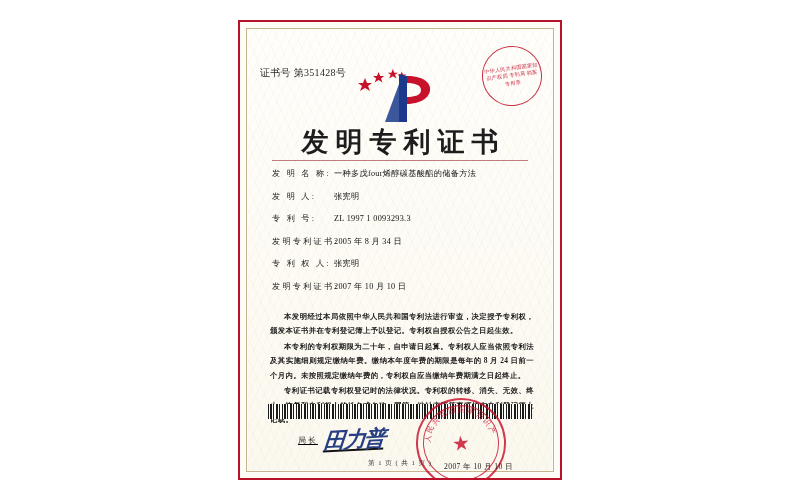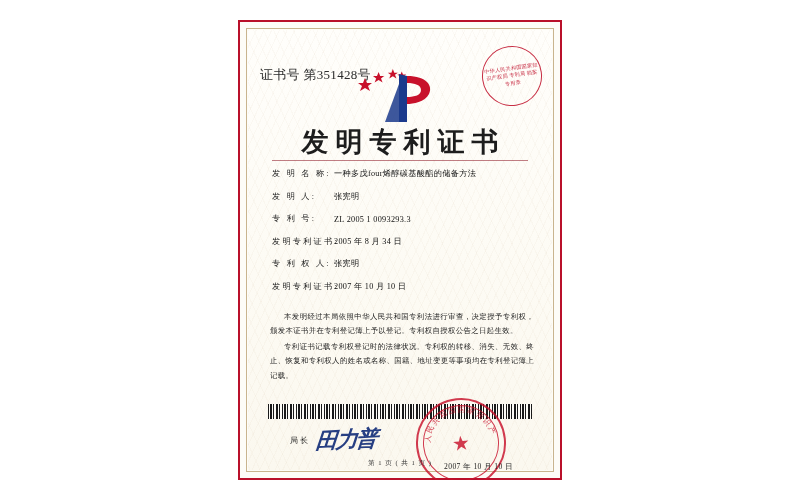--- a/index.html
+++ b/index.html
@@ -59,21 +59,21 @@
       repeating-linear-gradient(-115deg, rgba(190,160,120,0.05) 0 1px, rgba(255,255,255,0) 1px 9px),
       linear-gradient(180deg, #fffefb 0%, #fdfbf4 55%, #fbf8ef 100%);
     pointer-events: none;
   }
 
   
   .cert-no {
     position: absolute;
     left: 22px;
     top: 46px;
-    font-size: 13px;
+    font-size: 10px;
     color: #2a2a2a;
     letter-spacing: 0.3px;
     white-space: nowrap;
   }
   .top-seal {
     position: absolute;
     right: 20px;
     top: 26px;
     width: 58px;
     height: 58px;
@@ -132,21 +132,21 @@
 
   
   .fields {
     position: absolute;
     left: 34px;
     right: 26px;
     top: 148px;
   }
   .field-row {
     display: flex;
-    align-items: flex-end;
+    align-items: center;
     margin-bottom: 11.5px;
     font-size: 8.2px;
     color: #1f1f1f;
     white-space: nowrap;
   }
   .field-label {
     width: 62px;
     flex: 0 0 62px;
     letter-spacing: 2.2px;
     color: #222;
@@ -160,20 +160,21 @@
   .body-text {
     position: absolute;
     left: 32px;
     right: 28px;
     top: 290px;
     font-size: 7.4px;
     line-height: 1.95;
     color: #1c1c1c;
     text-align: justify;
     letter-spacing: 0.35px;
+    font-weight: bold;
   }
   .body-text p {
     margin: 0 0 1px 0;
     text-indent: 14px;
   }
 
   
   .barcode {
     position: absolute;
     left: 30px;
@@ -185,25 +186,26 @@
         #1a1a1a 0 1px, #fdfcf7 1px 2px,
         #1a1a1a 2px 4px, #fdfcf7 4px 5px,
         #1a1a1a 5px 6px, #fdfcf7 6px 8px,
         #1a1a1a 8px 10px, #fdfcf7 10px 11px,
         #1a1a1a 11px 12px, #fdfcf7 12px 14px);
   }
 
   
   .sig-row {
     position: absolute;
-    left: 52px;
+    left: 60px;
     top: 408px;
     display: flex;
     align-items: flex-end;
     gap: 6px;
+    text-decoration: underline;
   }
   .sig-label {
     font-size: 8px;
     letter-spacing: 2px;
     color: #1f1f1f;
     padding-bottom: 4px;
   }
   .sig-script {
     font-family: "DejaVu Serif", serif;
     font-size: 22px;
@@ -316,38 +318,39 @@
       <div class="field-row">
         <span class="field-label">发 明 名 称:</span>
         <span class="field-value">一种多戊four烯醇碳基酸酯的储备方法</span>
       </div>
       <div class="field-row">
         <span class="field-label">发 明 人:</span>
         <span class="field-value">张宪明</span>
       </div>
       <div class="field-row">
         <span class="field-label">专 利 号:</span>
-        <span class="field-value">ZL 2005 1 0093293.3</span>
+        <span class="field-value">ZL 1997 1 0093293.3</span>
       </div>
       <div class="field-row">
         <span class="field-label">发明专利证书:</span>
         <span class="field-value">2005 年 8 月 34 日</span>
       </div>
       <div class="field-row">
         <span class="field-label">专 利 权 人:</span>
         <span class="field-value">张宪明</span>
       </div>
       <div class="field-row">
         <span class="field-label">发明专利证书:</span>
         <span class="field-value">2007 年 10 月 10 日</span>
       </div>
     </div>
 
     <div class="body-text">
       <p>本发明经过本局依照中华人民共和国专利法进行审查，决定授予专利权，颁发本证书并在专利登记簿上予以登记。专利权自授权公告之日起生效。</p>
+      <p>本专利的专利权期限为二十年，自申请日起算。专利权人应当依照专利法及其实施细则规定缴纳年费。缴纳本年度年费的期限是每年的 8 月 24 日前一个月内。未按照规定缴纳年费的，专利权自应当缴纳年费期满之日起终止。</p>
       <p>专利证书记载专利权登记时的法律状况。专利权的转移、消失、无效、终止、恢复和专利权人的姓名或名称、国籍、地址变更等事项均在专利登记簿上记载。</p>
     </div>
 
     <div class="barcode"></div>
 
     <div class="sig-row">
       <span class="sig-label">局长</span>
       <span class="sig-script">田力普</span>
     </div>
 

